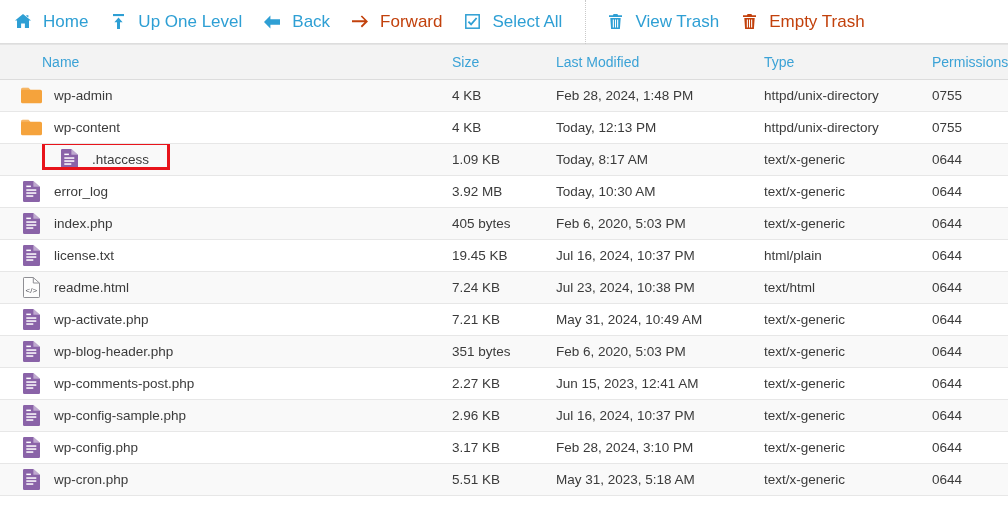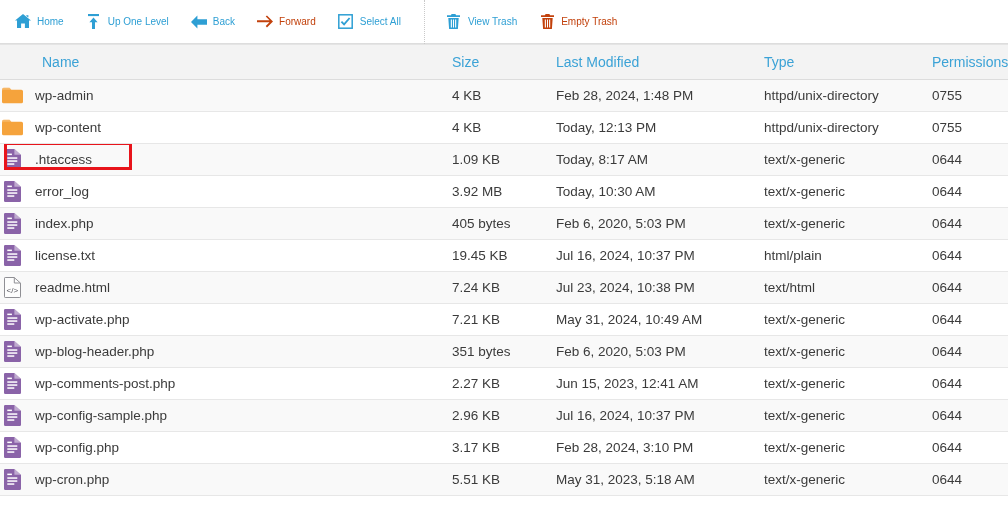--- a/index.html
+++ b/index.html
@@ -33,22 +33,22 @@
   }
   .tb-sep {
     width: 0;
     height: 44px;
     border-left: 1px dotted #c9c9c9;
     margin: 0 10px 0 12px;
   }
   .tb-btn {
     display: inline-flex;
     align-items: center;
-    gap: 6px;
-    font-size: 10px;
+    gap: 12px;
+    font-size: 17px;
     color: #2e9fd4;
     padding: 4px 11px;
     white-space: nowrap;
     cursor: pointer;
     user-select: none;
   }
   .tb-btn.disabled {
     color: #c2410c;
     cursor: default;
   }
@@ -102,21 +102,21 @@
   .filetable tbody tr:nth-child(even) { background: #ffffff; }
 
   .namecell {
     padding: 0 !important;
     position: relative;
   }
   .name-inner {
     display: flex;
     align-items: center;
     height: 31px;
-    padding-left: 1px;
+    padding-left: 20px;
     box-sizing: border-box;
     text-align: center;
   }
   .name-inner .ficon {
     width: 22px;
     height: 22px;
     flex: 0 0 22px;
     display: inline-flex;
     align-items: center;
     justify-content: center;
@@ -124,20 +124,21 @@
   }
   .name-inner .ficon svg { display: block; }
   .fname {
     color: #3b3b3b;
     cursor: pointer;
   }
 
   
   tr.highlighted .name-inner {
     position: relative;
+    margin-left: 38px;
   }
   tr.highlighted .name-inner::after {
     content: "";
     position: absolute;
     left: 4px;
     top: -2px;
     width: 128px;
     height: 28px;
     border: 3px solid #e8141b;
     box-sizing: border-box;

